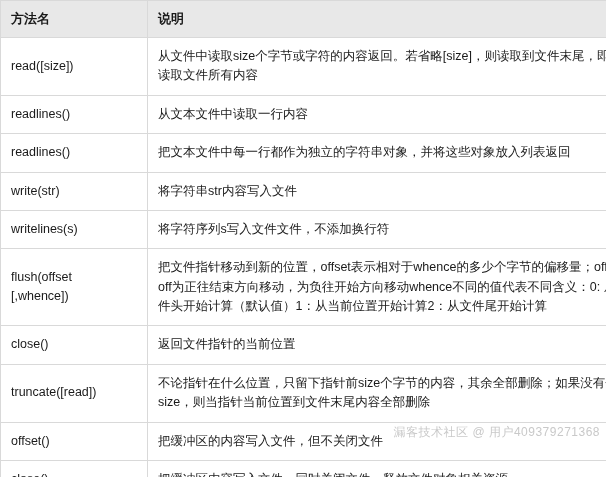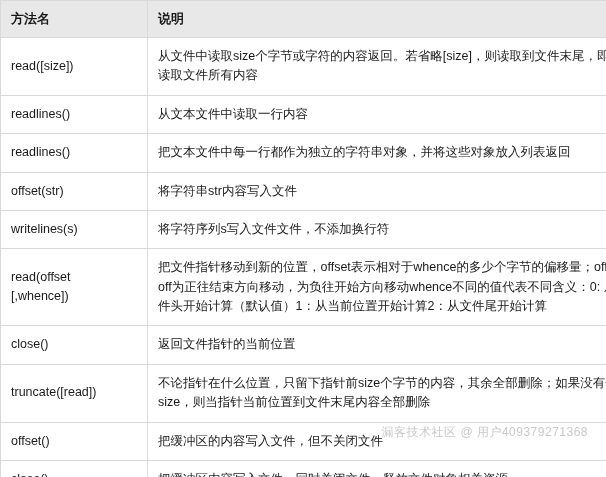--- a/index.html
+++ b/index.html
@@ -43,21 +43,21 @@
     font-size: 12.5px;
     color: #1a1a1a;
     padding: 9px 10px;
     line-height: 1.55;
   }
   .doc-table tbody td.method {
     white-space: pre-line;
   }
   .watermark {
     position: absolute;
-    right: 18px;
+    right: 6px;
     bottom: 36px;
     font-size: 12px;
     color: #c9c9c9;
     letter-spacing: 0.5px;
     pointer-events: none;
     white-space: nowrap;
     font-family: "Liberation Sans", sans-serif;
   }
 </style>
 </head>
@@ -77,29 +77,29 @@
     </tr>
     <tr>
       <td class="method">readlines()</td>
       <td class="desc">从文本文件中读取一行内容</td>
     </tr>
     <tr>
       <td class="method">readlines()</td>
       <td class="desc">把文本文件中每一行都作为独立的字符串对象，并将这些对象放入列表返回</td>
     </tr>
     <tr>
-      <td class="method">offset(str)</td>
+      <td class="method">write(str)</td>
       <td class="desc">将字符串str内容写入文件</td>
     </tr>
     <tr>
       <td class="method">writelines(s)</td>
       <td class="desc">将字符序列s写入文件文件，不添加换行符</td>
     </tr>
     <tr>
-      <td class="method">read(offset
+      <td class="method">flush(offset
 [,whence])</td>
       <td class="desc">把文件指针移动到新的位置，offset表示相对于whence的多少个字节的偏移量；offset: off为正往结束方向移动，为负往开始方向移动whence不同的值代表不同含义：0: 从文件头开始计算（默认值）1：从当前位置开始计算2：从文件尾开始计算</td>
     </tr>
     <tr>
       <td class="method">close()</td>
       <td class="desc">返回文件指针的当前位置</td>
     </tr>
     <tr>
       <td class="method">truncate([read])</td>
       <td class="desc">不论指针在什么位置，只留下指针前size个字节的内容，其余全部删除；如果没有传入size，则当指针当前位置到文件末尾内容全部删除</td>

